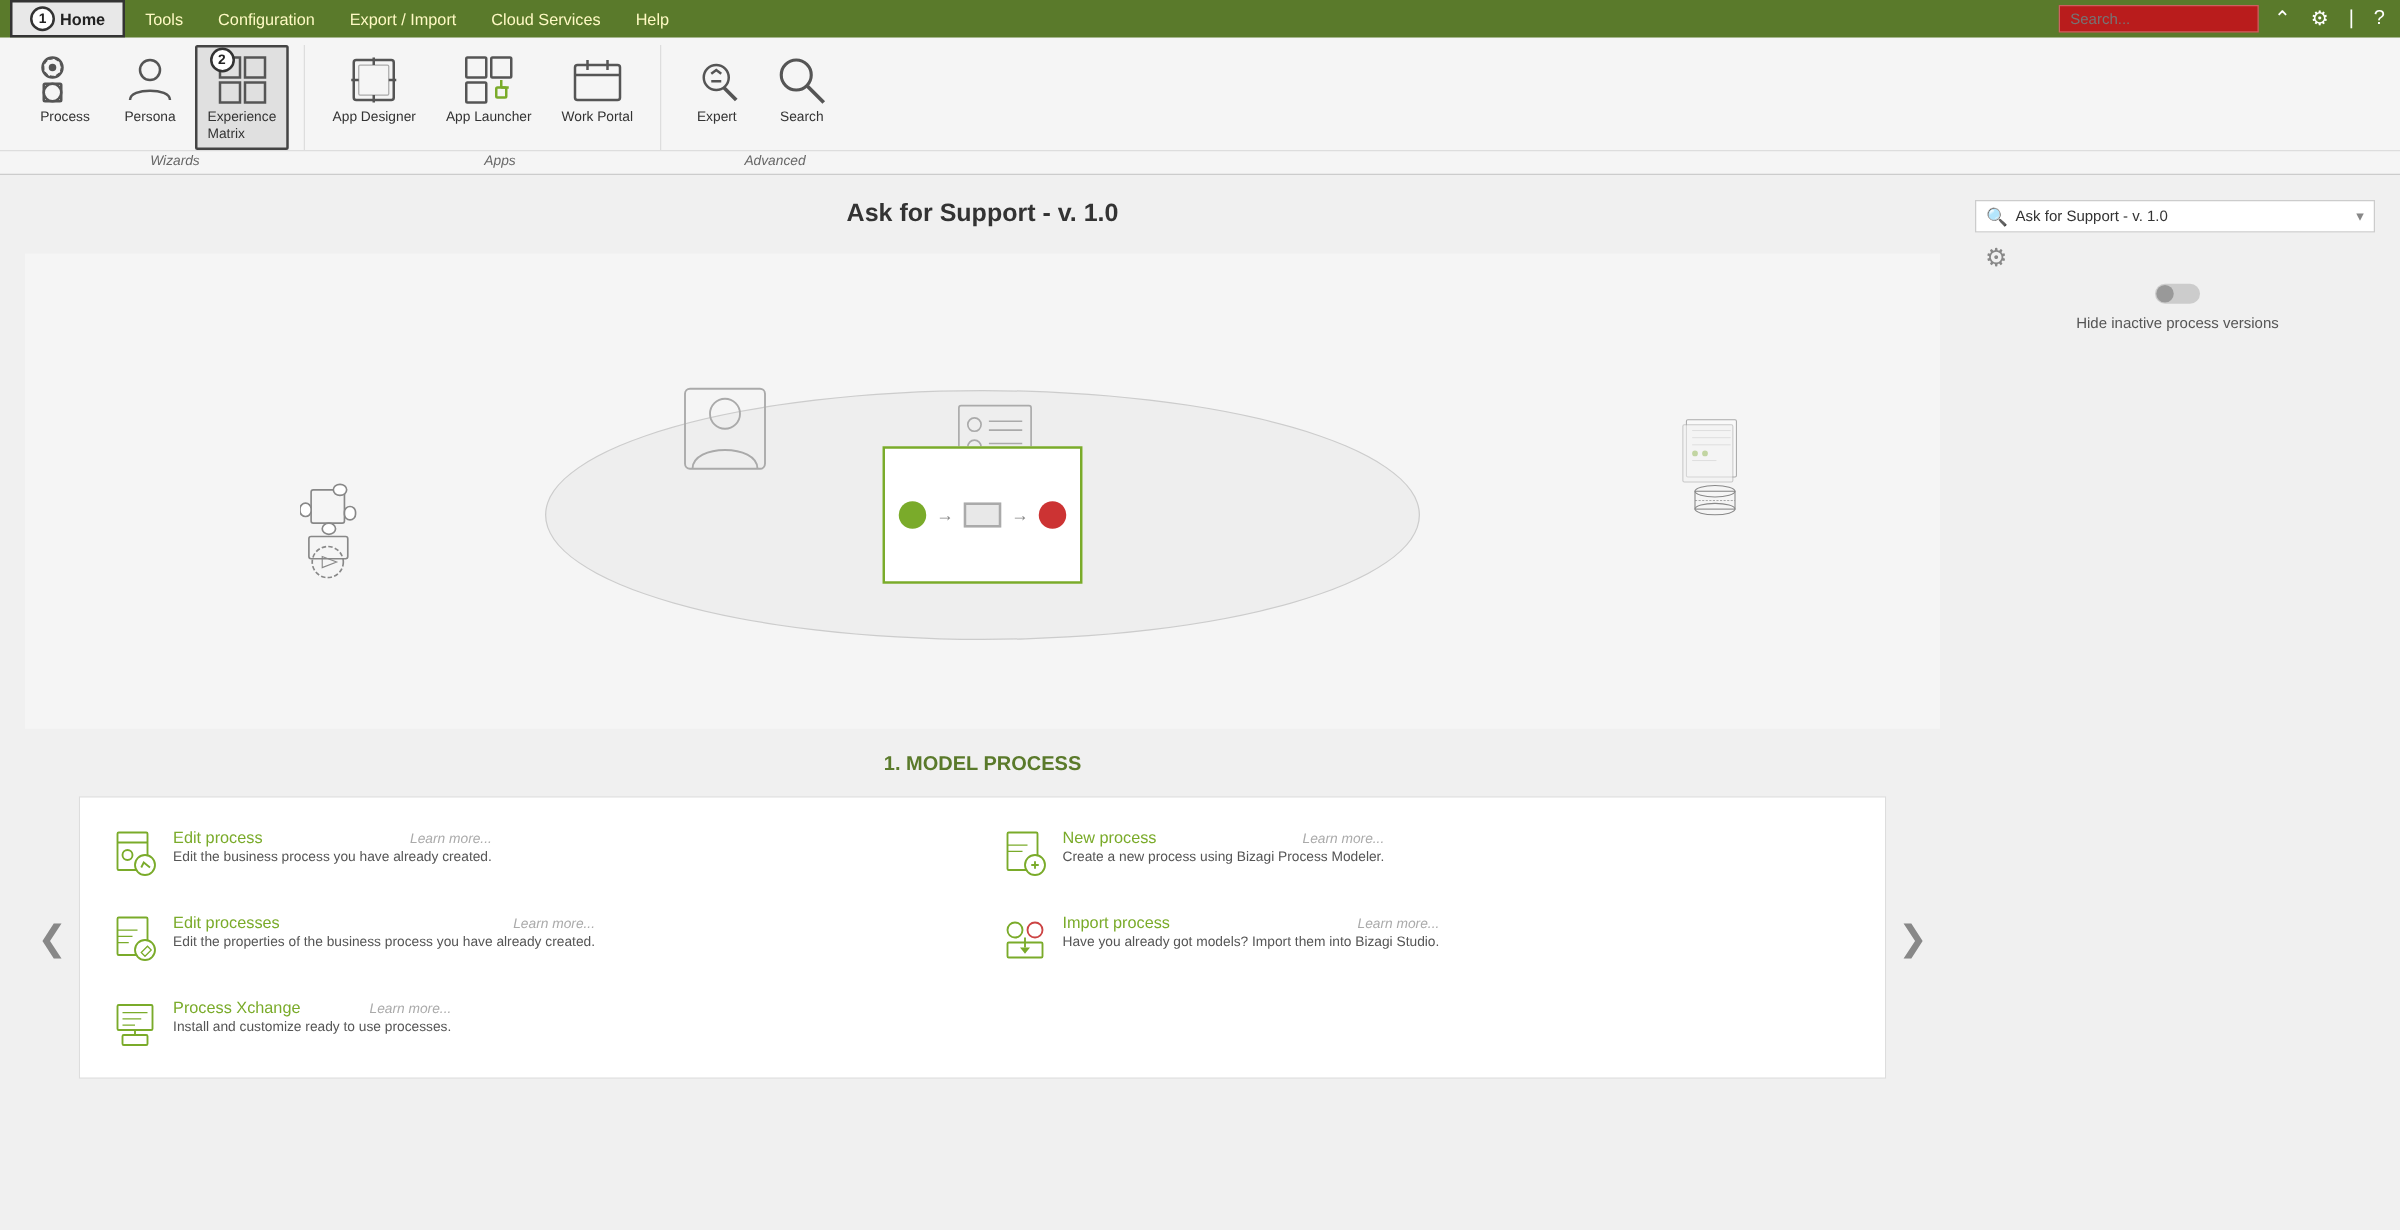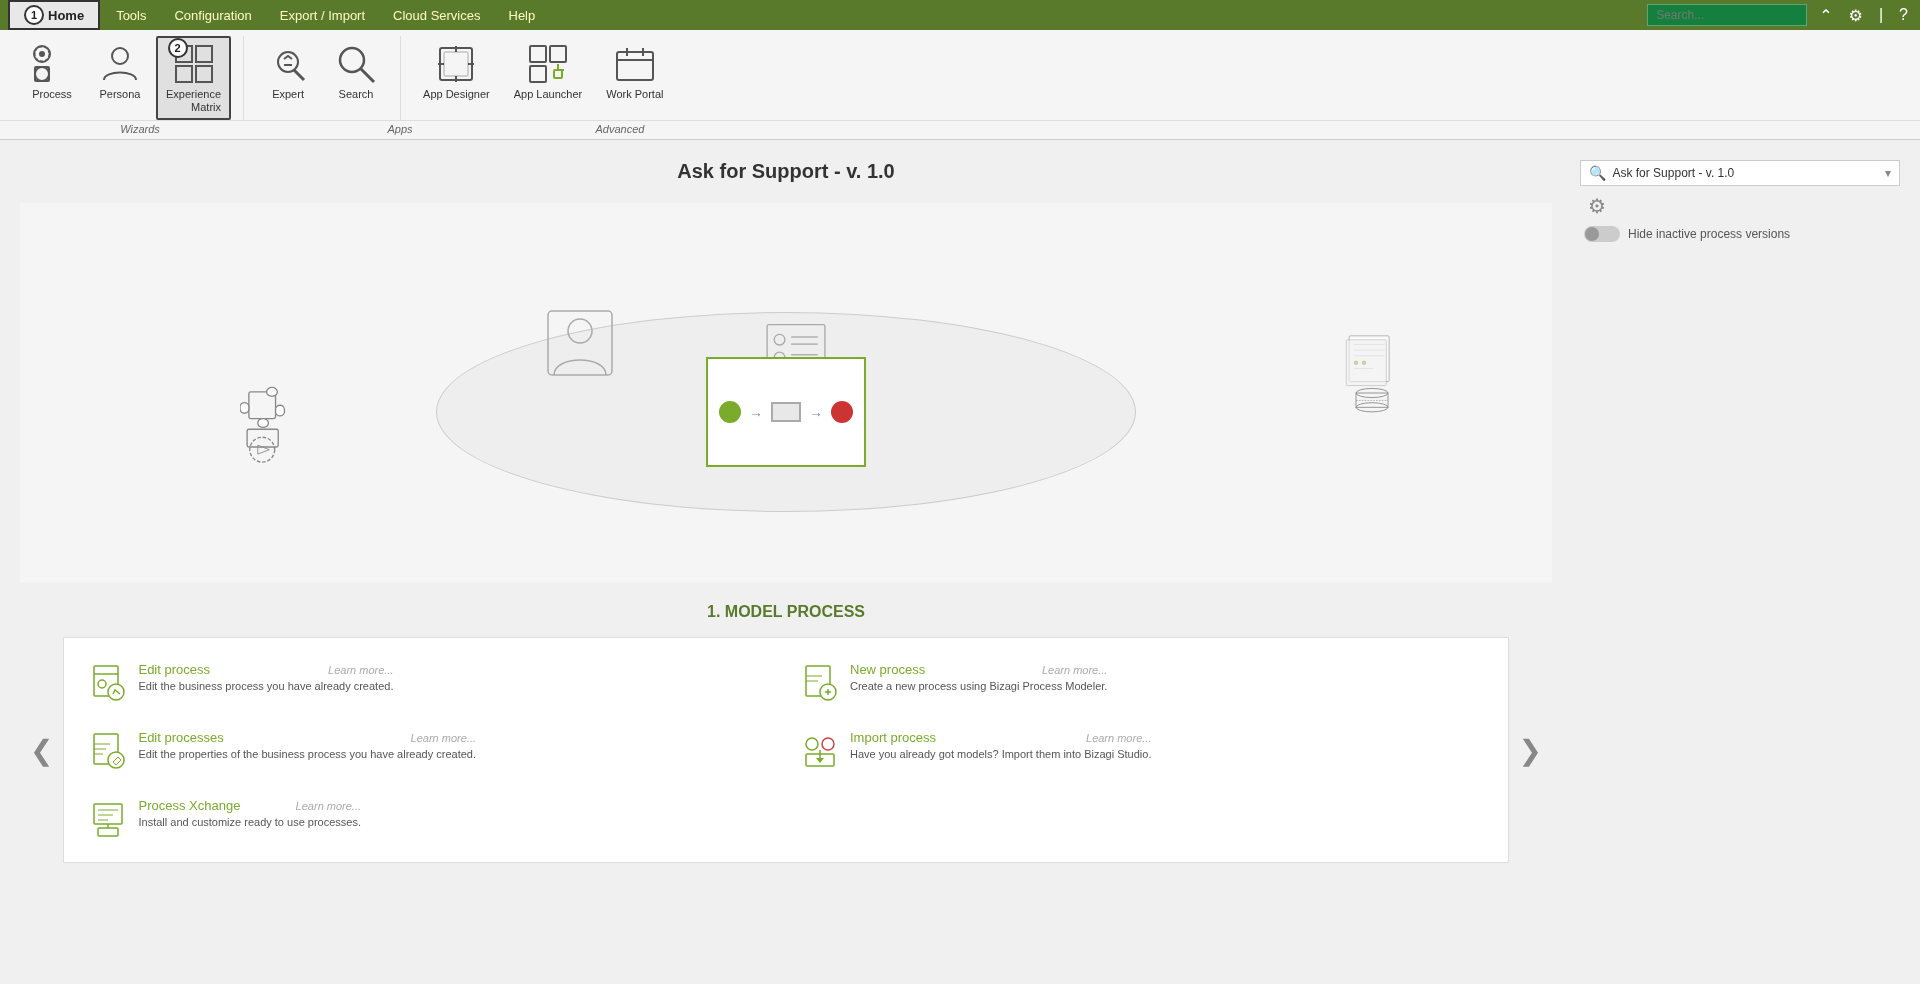--- a/index.html
+++ b/index.html
@@ -50,21 +50,21 @@
       display: flex;
       align-items: center;
     }
     .menu-bar-right {
       margin-left: auto;
       display: flex;
       align-items: center;
       gap: 8px;
     }
     .menu-bar-right .search-box {
-      background: #15803d;
+      background: #b91c1c;
       border: 1px solid rgba(255,255,255,0.3);
       color: white;
       padding: 2px 8px;
       font-size: 12px;
       width: 160px;
       height: 22px;
     }
     .menu-bar-right .icon-btn {
       color: white;
       font-size: 16px;
@@ -109,21 +109,21 @@
       background: #e0e0e0;
     }
     .ribbon-item .icon-area {
       width: 44px; height: 44px;
       display: flex; align-items: center; justify-content: center;
       font-size: 28px;
       color: #555;
     }
     .ribbon-item .label {
       font-size: 11px;
-      text-align: right;
+      text-align: left;
       color: #333;
       margin-top: 2px;
       line-height: 1.2;
     }
 
     
     .main {
       display: flex;
       padding: 20px;
       gap: 28px;
@@ -305,20 +305,21 @@
       color: #888;
       font-size: 16px;
       cursor: pointer;
     }
     .hide-inactive {
       display: flex;
       align-items: center;
       gap: 8px;
       font-size: 12px;
       color: #555;
+      flex-direction: column;
     }
     .toggle {
       width: 36px; height: 16px;
       background: #ccc;
       border-radius: 8px;
       position: relative;
       cursor: pointer;
     }
     .toggle-knob {
       width: 14px; height: 14px;
@@ -408,45 +409,20 @@
         </div>
         <span class="label">Experience<br>Matrix</span>
       </div>
     </div>
 
     <div class="ribbon-group">
 
       <div class="ribbon-item">
         <div class="icon-area">
           <svg viewBox="0 0 44 44" fill="none" xmlns="http://www.w3.org/2000/svg">
-            <circle cx="22" cy="20" r="10" stroke="#555" stroke-width="2" fill="none"></circle>
-            <line x1="28" y1="28" x2="38" y2="38" stroke="#555" stroke-width="3"></line>
-            <path d="M18 17 L22 14 L26 17" stroke="#555" stroke-width="2" fill="none"></path>
-            <path d="M18 23 L26 23" stroke="#555" stroke-width="2"></path>
-          </svg>
-        </div>
-        <span class="label">Expert</span>
-      </div>
-
-      <div class="ribbon-item">
-        <div class="icon-area">
-          <svg viewBox="0 0 44 44" fill="none" xmlns="http://www.w3.org/2000/svg">
-            <circle cx="18" cy="18" r="12" stroke="#555" stroke-width="2.5" fill="none"></circle>
-            <line x1="27" y1="27" x2="40" y2="40" stroke="#555" stroke-width="3"></line>
-          </svg>
-        </div>
-        <span class="label">Search</span>
-      </div>
-    </div>
-
-    <div class="ribbon-group">
-
-      <div class="ribbon-item">
-        <div class="icon-area">
-          <svg viewBox="0 0 44 44" fill="none" xmlns="http://www.w3.org/2000/svg">
             <rect x="6" y="6" width="32" height="32" rx="2" stroke="#555" stroke-width="2" fill="none"></rect>
             <rect x="10" y="10" width="24" height="24" rx="1" stroke="#aaa" stroke-width="1" fill="none"></rect>
             <line x1="22" y1="4" x2="22" y2="10" stroke="#555" stroke-width="2"></line>
             <line x1="22" y1="34" x2="22" y2="40" stroke="#555" stroke-width="2"></line>
             <line x1="4" y1="22" x2="10" y2="22" stroke="#555" stroke-width="2"></line>
             <line x1="34" y1="22" x2="40" y2="22" stroke="#555" stroke-width="2"></line>
           </svg>
         </div>
         <span class="label">App Designer</span>
       </div>
@@ -468,20 +444,45 @@
       <div class="ribbon-item">
         <div class="icon-area">
           <svg viewBox="0 0 44 44" fill="none" xmlns="http://www.w3.org/2000/svg">
             <rect x="4" y="10" width="36" height="28" rx="2" stroke="#555" stroke-width="2" fill="none"></rect>
             <line x1="4" y1="18" x2="40" y2="18" stroke="#555" stroke-width="2"></line>
             <line x1="14" y1="6" x2="14" y2="14" stroke="#555" stroke-width="2"></line>
             <line x1="30" y1="6" x2="30" y2="14" stroke="#555" stroke-width="2"></line>
           </svg>
         </div>
         <span class="label">Work Portal</span>
+      </div>
+    </div>
+
+    <div class="ribbon-group">
+
+      <div class="ribbon-item">
+        <div class="icon-area">
+          <svg viewBox="0 0 44 44" fill="none" xmlns="http://www.w3.org/2000/svg">
+            <circle cx="22" cy="20" r="10" stroke="#555" stroke-width="2" fill="none"></circle>
+            <line x1="28" y1="28" x2="38" y2="38" stroke="#555" stroke-width="3"></line>
+            <path d="M18 17 L22 14 L26 17" stroke="#555" stroke-width="2" fill="none"></path>
+            <path d="M18 23 L26 23" stroke="#555" stroke-width="2"></path>
+          </svg>
+        </div>
+        <span class="label">Expert</span>
+      </div>
+
+      <div class="ribbon-item">
+        <div class="icon-area">
+          <svg viewBox="0 0 44 44" fill="none" xmlns="http://www.w3.org/2000/svg">
+            <circle cx="18" cy="18" r="12" stroke="#555" stroke-width="2.5" fill="none"></circle>
+            <line x1="27" y1="27" x2="40" y2="40" stroke="#555" stroke-width="3"></line>
+          </svg>
+        </div>
+        <span class="label">Search</span>
       </div>
     </div>
 
   </div>
   <div class="ribbon-group-labels">
     <div class="rgl-item" style="width:240px;">Wizards</div>
     <div class="rgl-item" style="width:240px;margin-left:20px;">Apps</div>
     <div class="rgl-item" style="width:160px;margin-left:20px;">Advanced</div>
   </div>
 </div>

